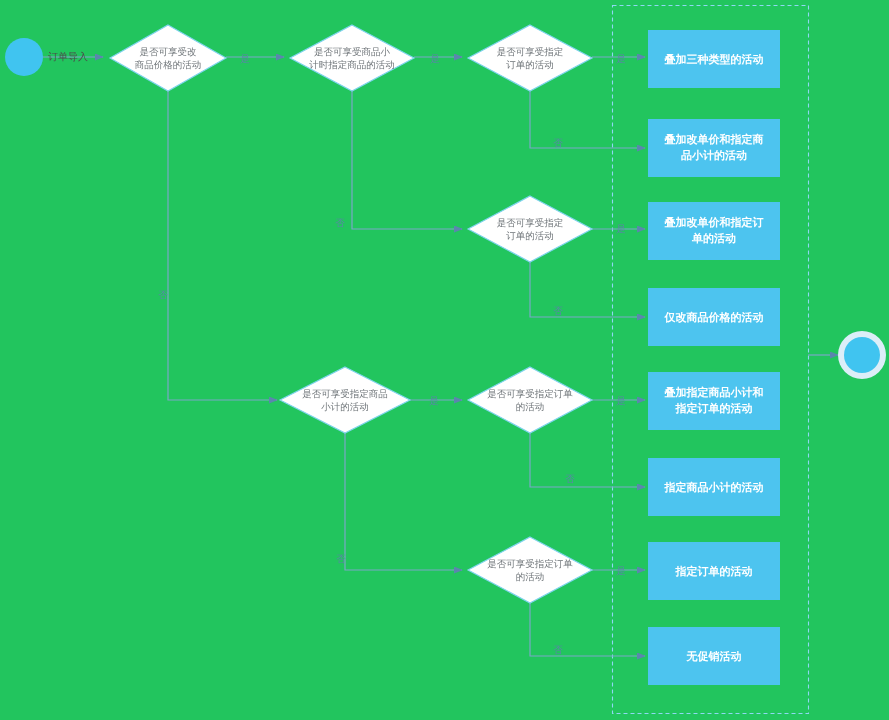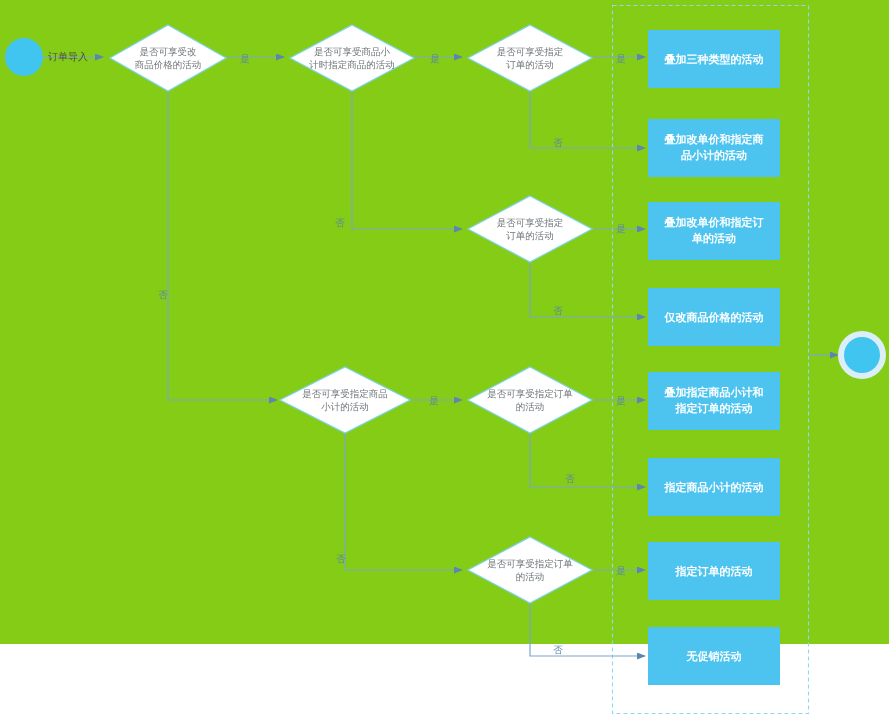--- a/index.html
+++ b/index.html
@@ -9,22 +9,22 @@
   }
   body {
     width: 889px;
     height: 720px;
     font-family: "DejaVu Sans", "Liberation Sans", sans-serif;
     overflow: hidden;
   }
   #canvas {
     position: relative;
     width: 889px;
-    height: 644px;
-    background: #84cc16;
+    height: 720px;
+    background: #22c55e;
   }
   svg.layer {
     position: absolute;
     left: 0;
     top: 0;
     width: 889px;
     height: 720px;
   }
   .edge-line {
     stroke: #7BA7C7;

